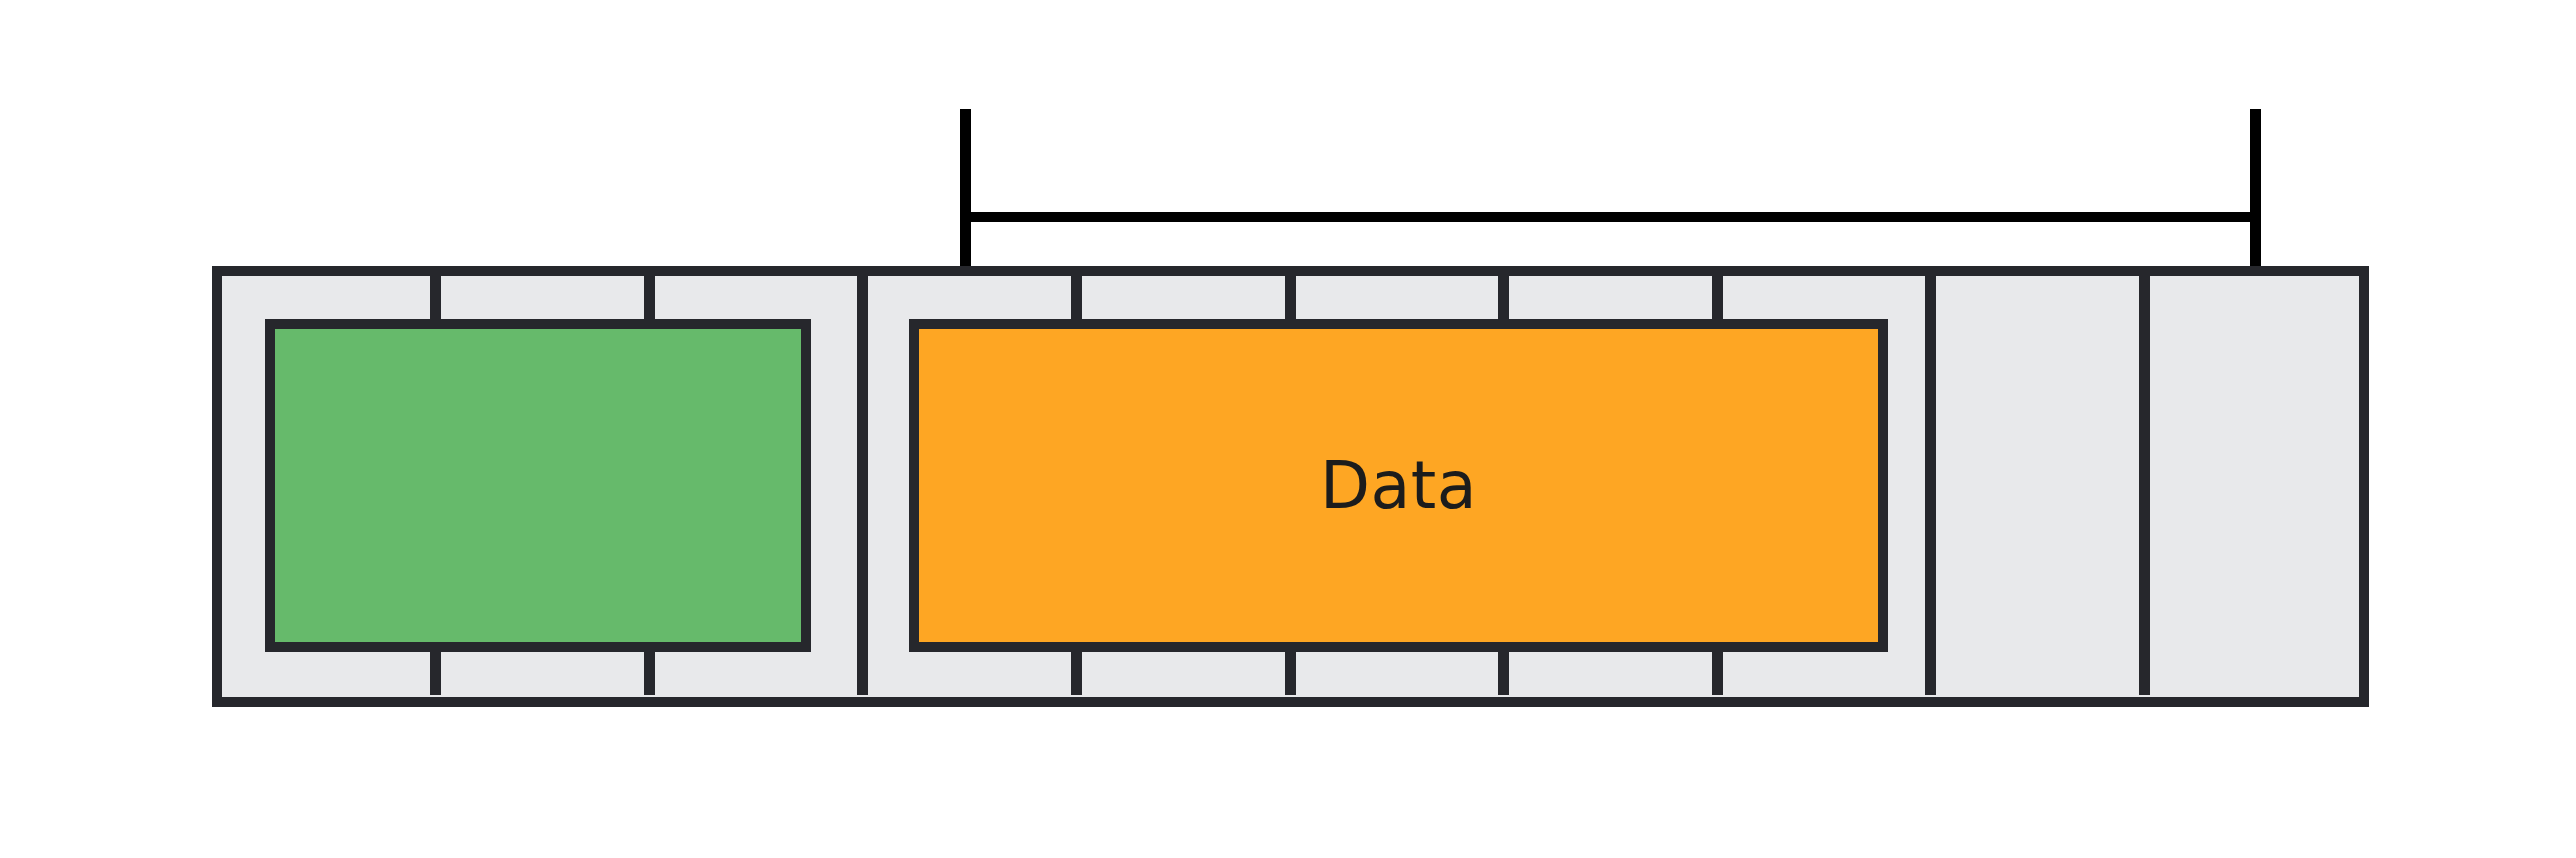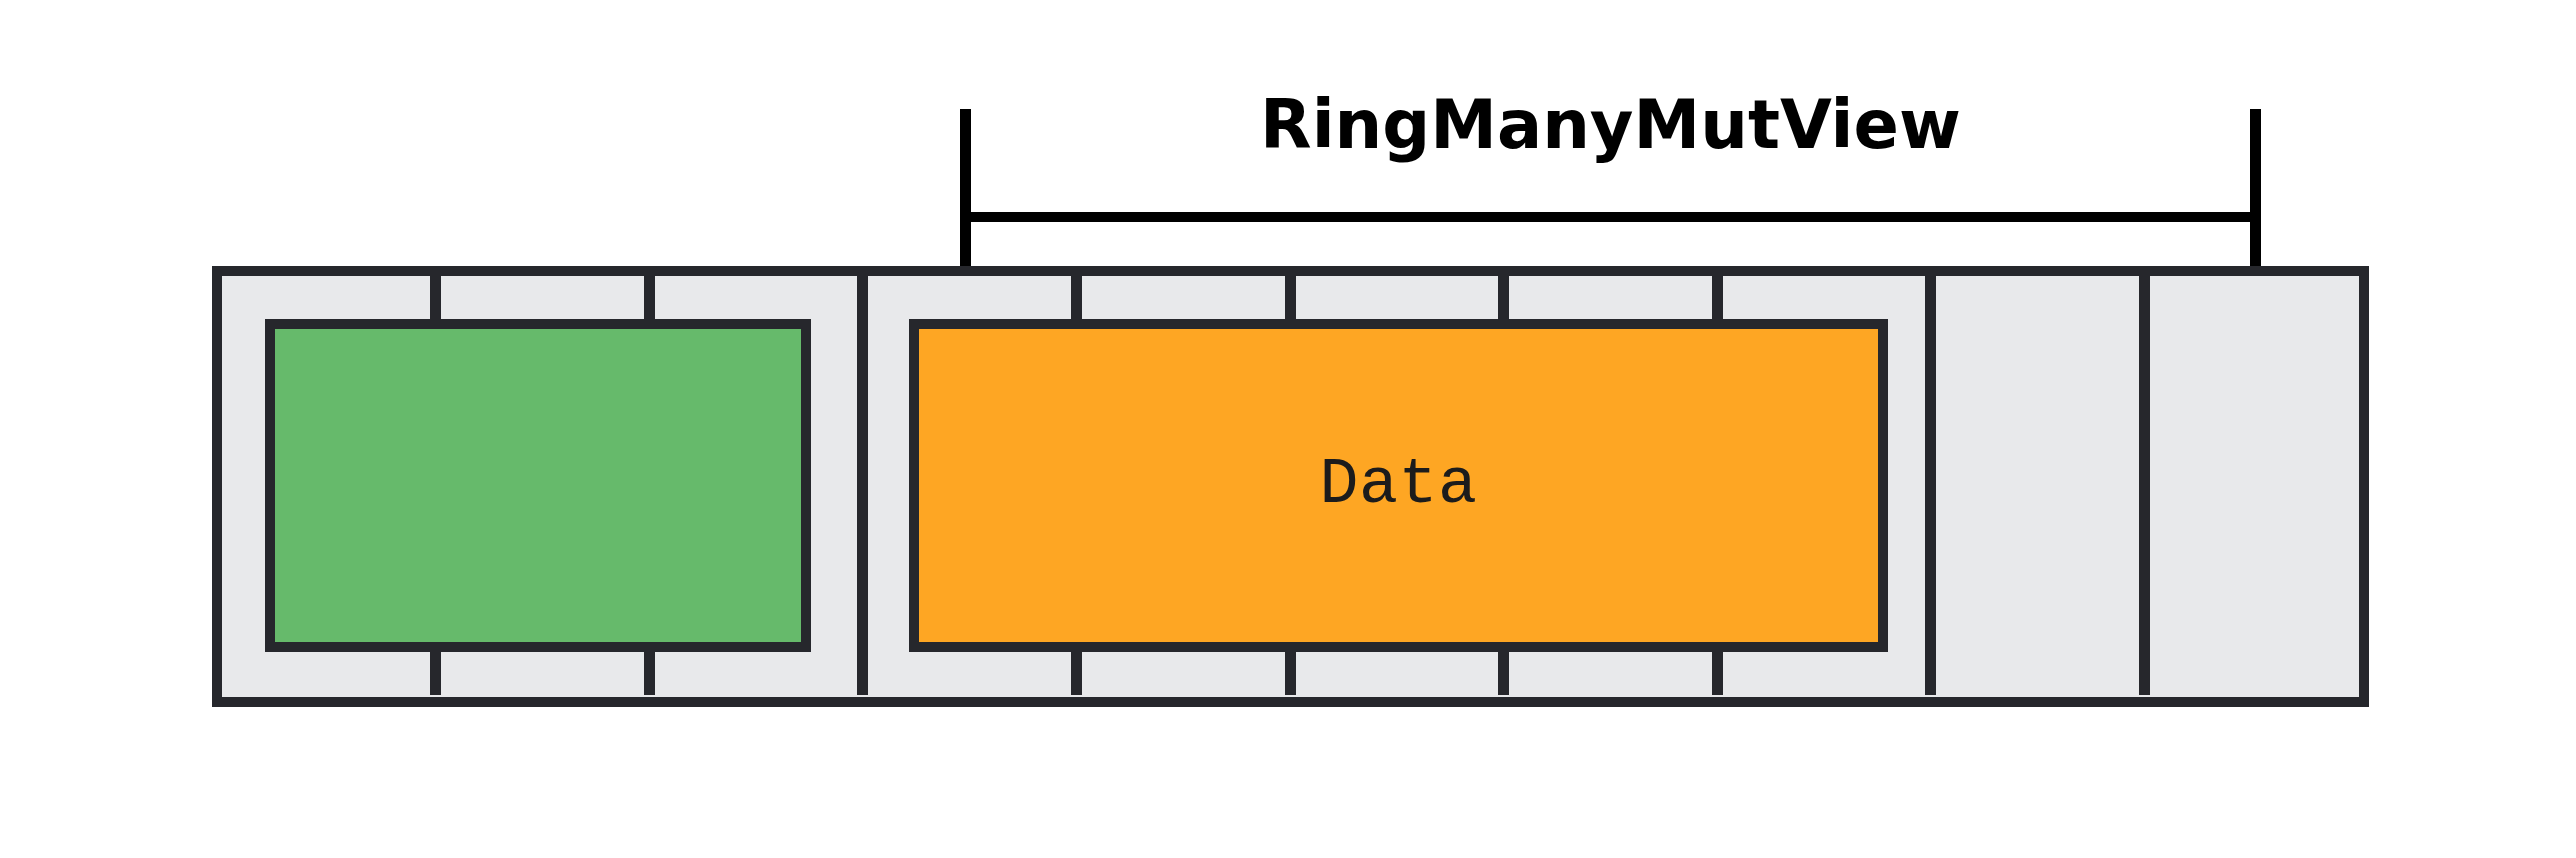--- a/index.html
+++ b/index.html
@@ -77,21 +77,20 @@
   .block.orange {
     left: 687px;
     width: 979px;
     background: var(--orange_block, #fea623);
   }
   .block-label {
     font-size: 65px;
     line-height: 1;
     color: var(--data_text, #1c1c1c);
     letter-spacing: 0.5px;
-    font-family: Liberation Mono, monospace;
   }
 
   
   .bracket-bar {
     position: absolute;
     left: 960px;
     top: 212px;
     width: 1301px;
     height: 10.2px;
     background: var(--bracket, #000000);
@@ -117,21 +116,20 @@
     font-weight: bold;
     color: var(--bracket, #000000);
     white-space: nowrap;
   }
 </style>
 </head>
 <body>
 
 <div class="stage">
 
-  <div class="bracket-label">RingManyMutView</div>
   <div class="bracket-bar"></div>
   <div class="bracket-tick left"></div>
   <div class="bracket-tick right"></div>
 
   <div class="buffer-box">
     <div class="buffer-interior">
 
       <div class="sep short b1"></div>
       <div class="sep short b2"></div>
       <div class="sep full  b3"></div>

